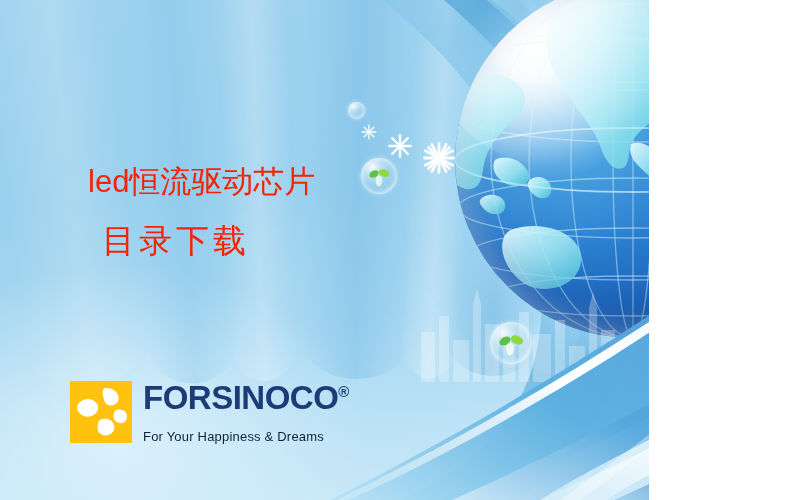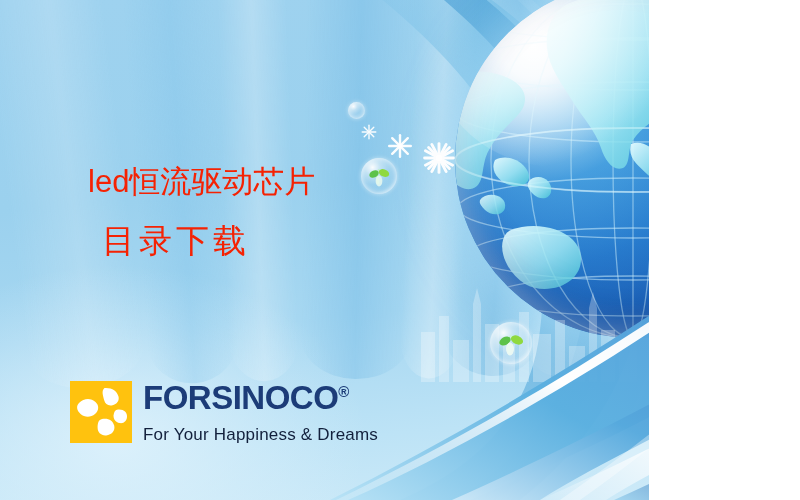--- a/index.html
+++ b/index.html
@@ -136,21 +136,21 @@
     line-height: 1;
     white-space: nowrap;
   }
   #brand-name .reg {
     font-size: 15px;
     vertical-align: super;
     font-weight: bold;
   }
   #brand-tagline {
     margin-top: 4px;
-    font-size: 17px;
+    font-size: 13px;
     color: #12203C;
     letter-spacing: 0.2px;
     line-height: 1;
     white-space: nowrap;
   }
 </style>
 </head>
 <body>
 
 <div id="banner">

